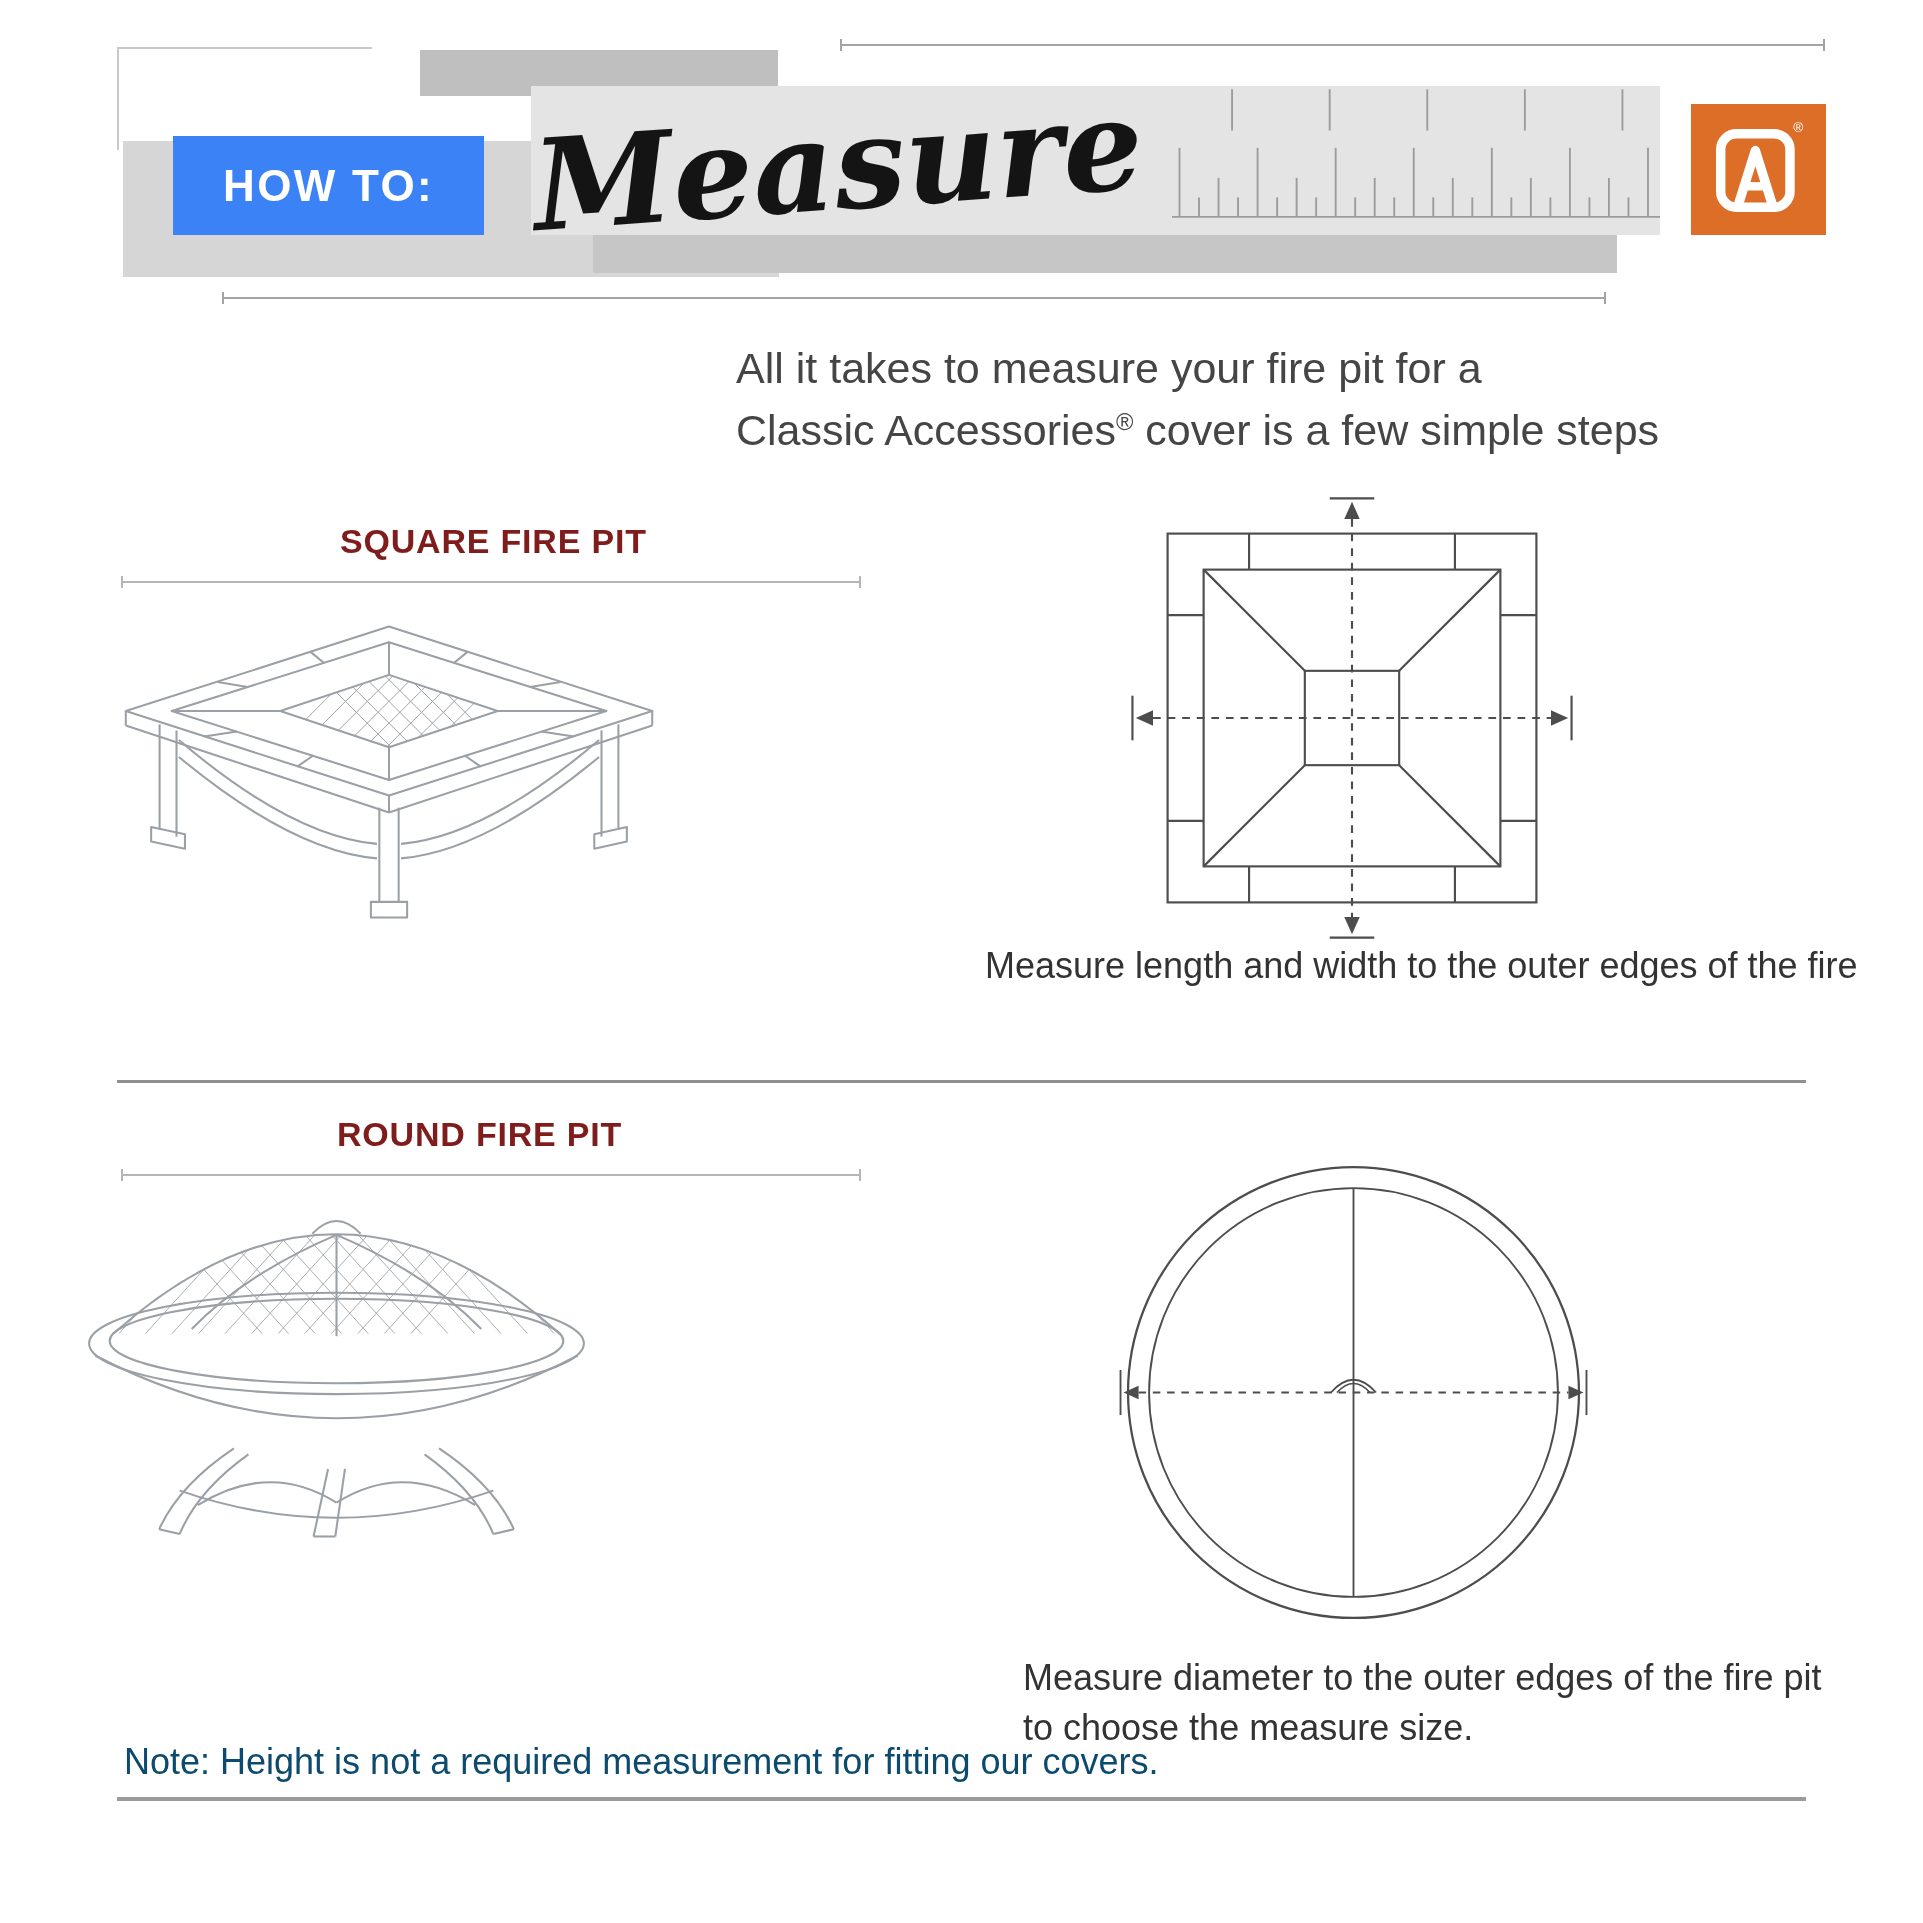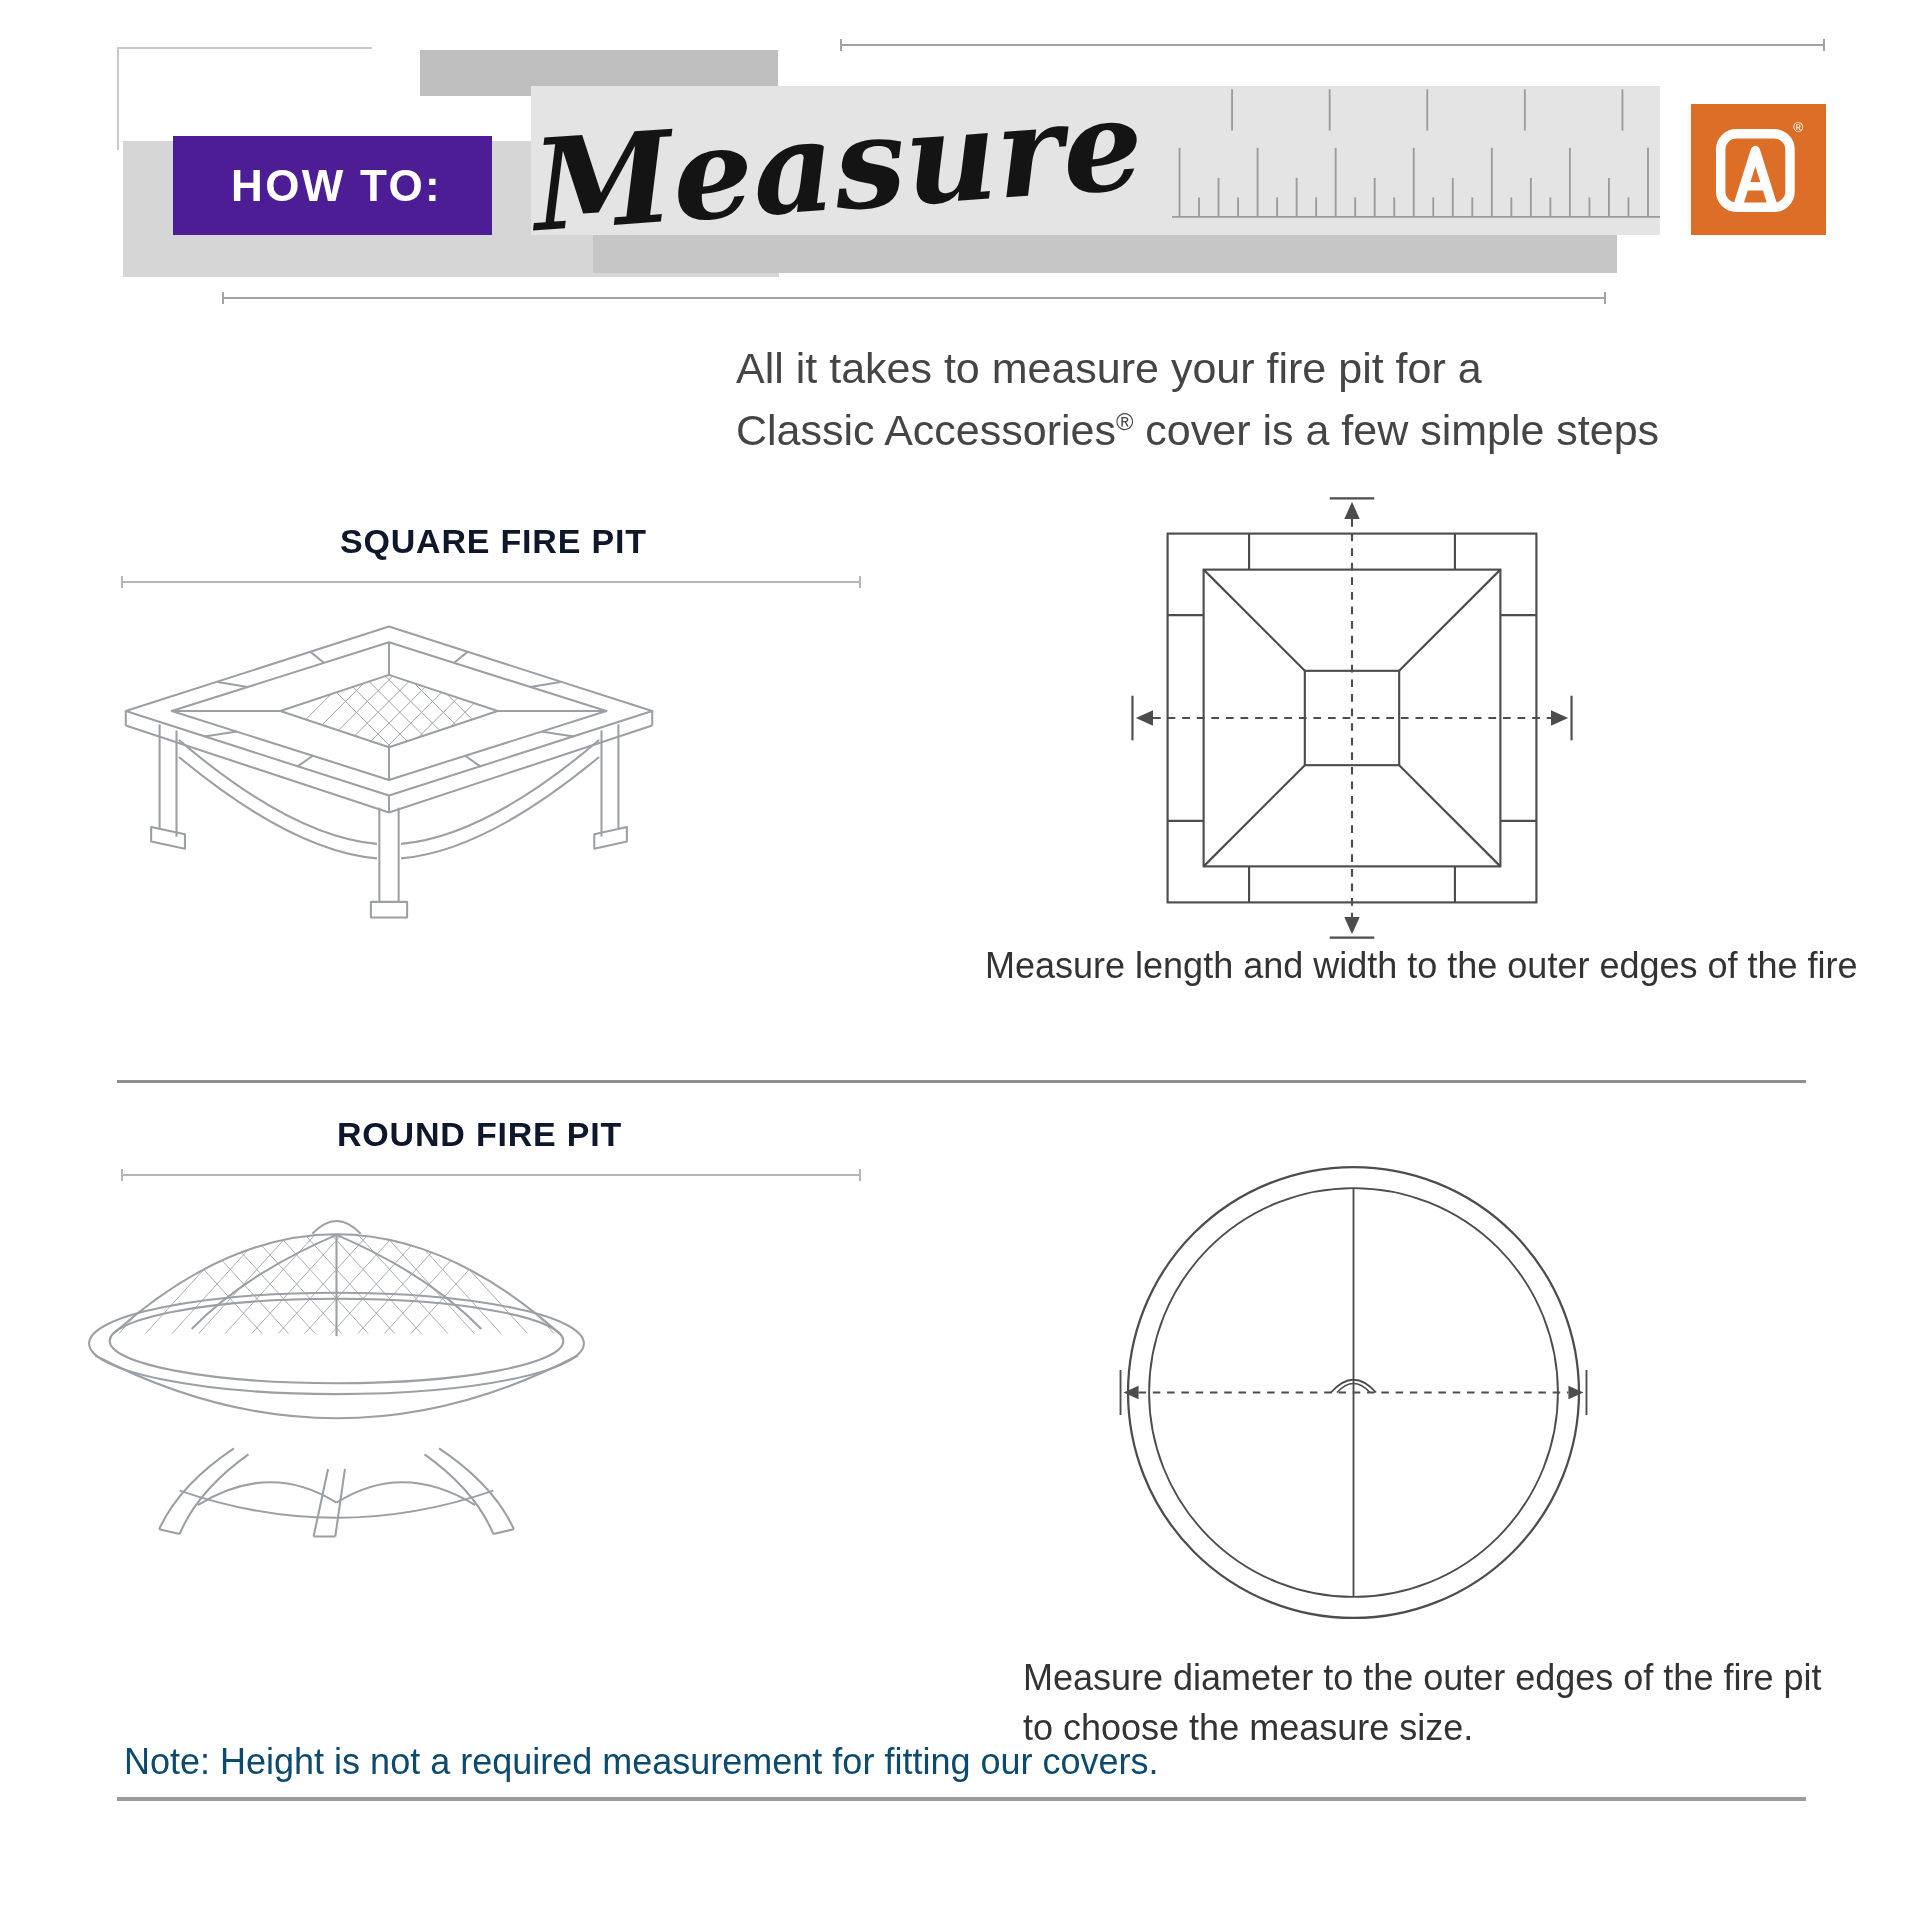--- a/index.html
+++ b/index.html
@@ -8,22 +8,22 @@
   .abs{position:absolute;}
 
   
   .corner-bracket{left:117px;top:47px;width:253px;height:101px;
       border-top:2.3px solid #c9c9c9;border-left:2.3px solid #c9c9c9;}
   .strip-top{left:420px;top:50px;width:358px;height:46px;background:#bfbfbf;}
   .band-left{left:123px;top:141px;width:656px;height:136px;background:#d6d6d6;}
   .measure-band{left:531px;top:86px;width:1129px;height:149px;background:#e4e4e4;}
   .band-below{left:593px;top:235px;width:1024px;height:38px;background:#c6c6c6;}
 
-  .howto-box{left:173px;top:136px;width:311px;height:99px;background:#4c1d95;
-      display:flex;align-items:center;justify-content:center;padding-left:8px;}
+  .howto-box{left:173px;top:136px;width:311px;height:99px;background:#3b82f6;
+      display:flex;align-items:center;justify-content:center;}
   .howto-label{color:#ffffff;font-weight:bold;font-size:44px;letter-spacing:2.3px;}
 
   .script-title{left:526px;top:96px;width:624px;text-align:center;
       font-family:"DejaVu Serif",serif;font-style:italic;font-weight:bold;
       font-size:126px;color:#141414;transform:rotate(-4deg);line-height:1.1;}
 
   .logo-box{left:1691px;top:104px;width:135px;height:131px;background:#DD6E28;
       display:flex;align-items:center;justify-content:center;}
 
   
@@ -34,21 +34,21 @@
   .line-top-right{left:840px;top:44px;width:985px;}
   .line-under-header{left:222px;top:297px;width:1384px;}
   .line-square{left:121px;top:581px;width:740px;border-top-color:#b5b5b5;}
   .line-round{left:121px;top:1174px;width:740px;border-top-color:#b5b5b5;}
   .line-square::before,.line-square::after,.line-round::before,.line-round::after{background:#b5b5b5;}
 
   .subtitle{left:736px;top:337px;width:1082px;text-align:left;
       font-size:43px;font-weight:300;color:#454545;line-height:1.45;}
   .subtitle sup{font-size:55%;}
 
-  .section-title{font-weight:bold;font-size:34px;letter-spacing:0.8px;color:#0f172a;}
+  .section-title{font-weight:bold;font-size:34px;letter-spacing:0.8px;color:#7f1d1d;}
   .title-square{left:340px;top:522px;}
   .title-round{left:337px;top:1115px;}
 
   .caption{font-size:36px;color:#333;line-height:1.38;font-weight:300;}
   .caption-square{left:957px;top:941px;width:894px;margin-left:28px;}
   .caption-round{left:1023px;top:1653px;width:894px;}
 
   .divider-1{left:117px;top:1080px;width:1689px;height:3px;background:#8f8f8f;}
   .divider-2{left:117px;top:1797px;width:1689px;height:3.8px;background:#9b9b9b;}
 

